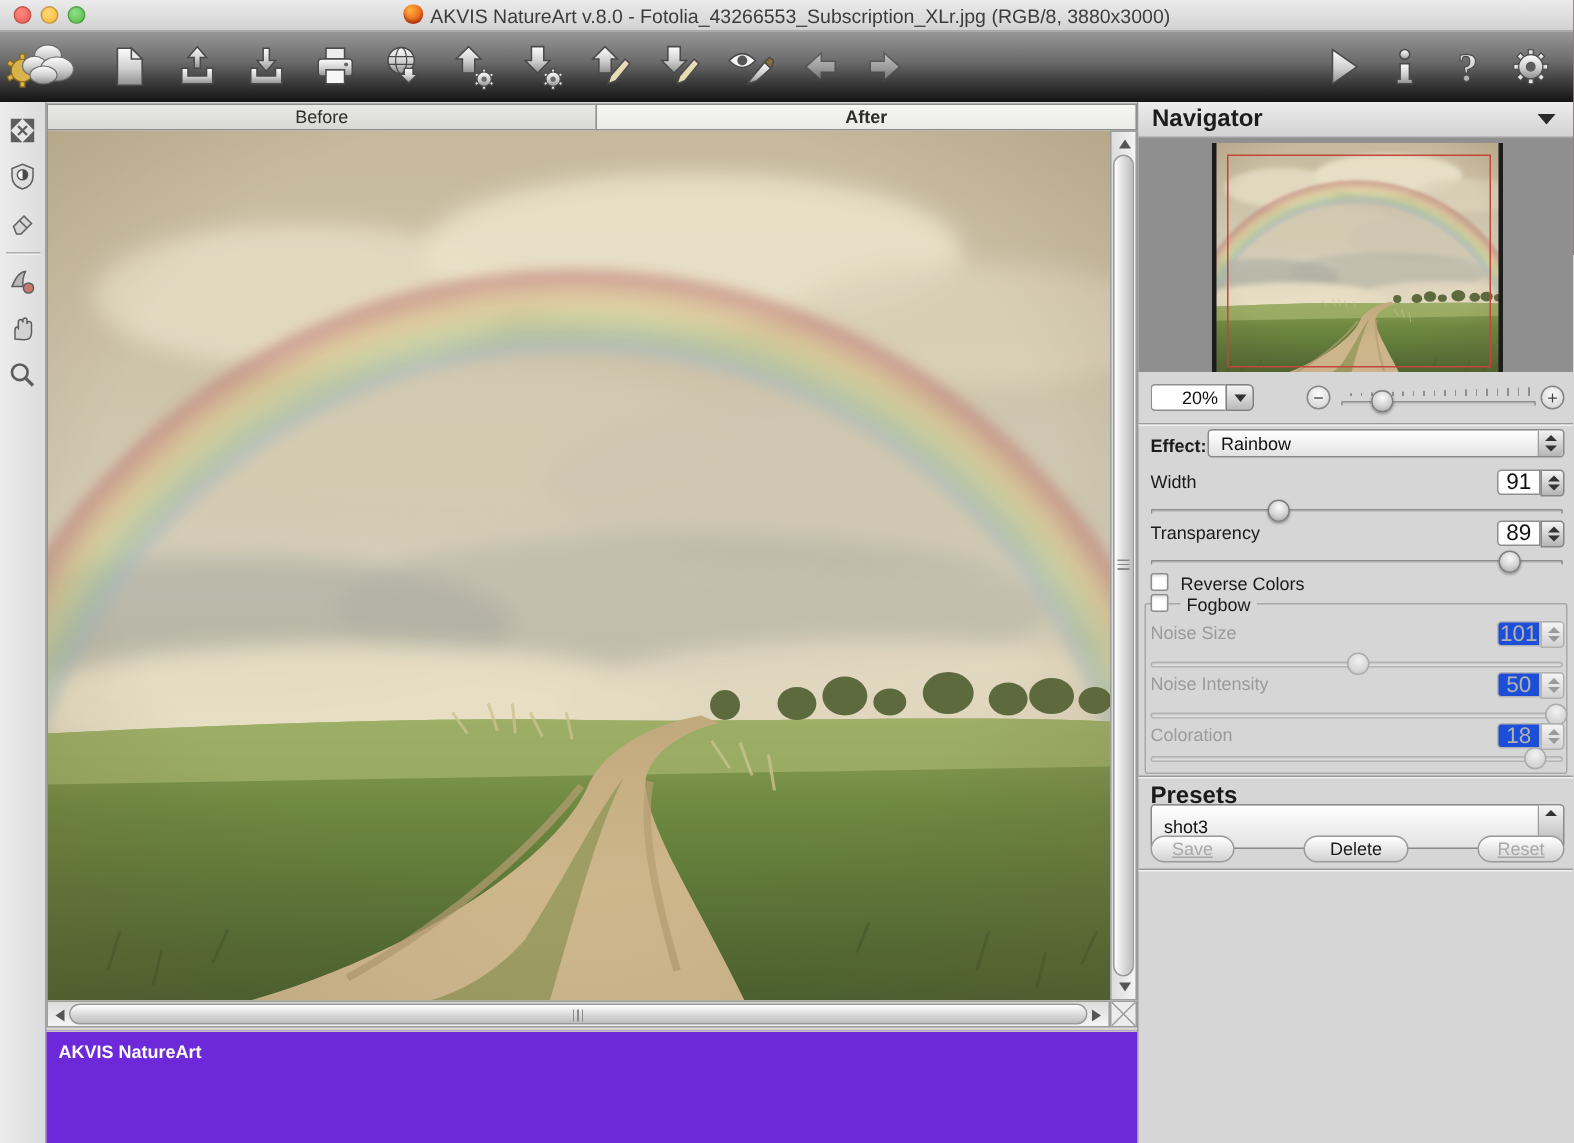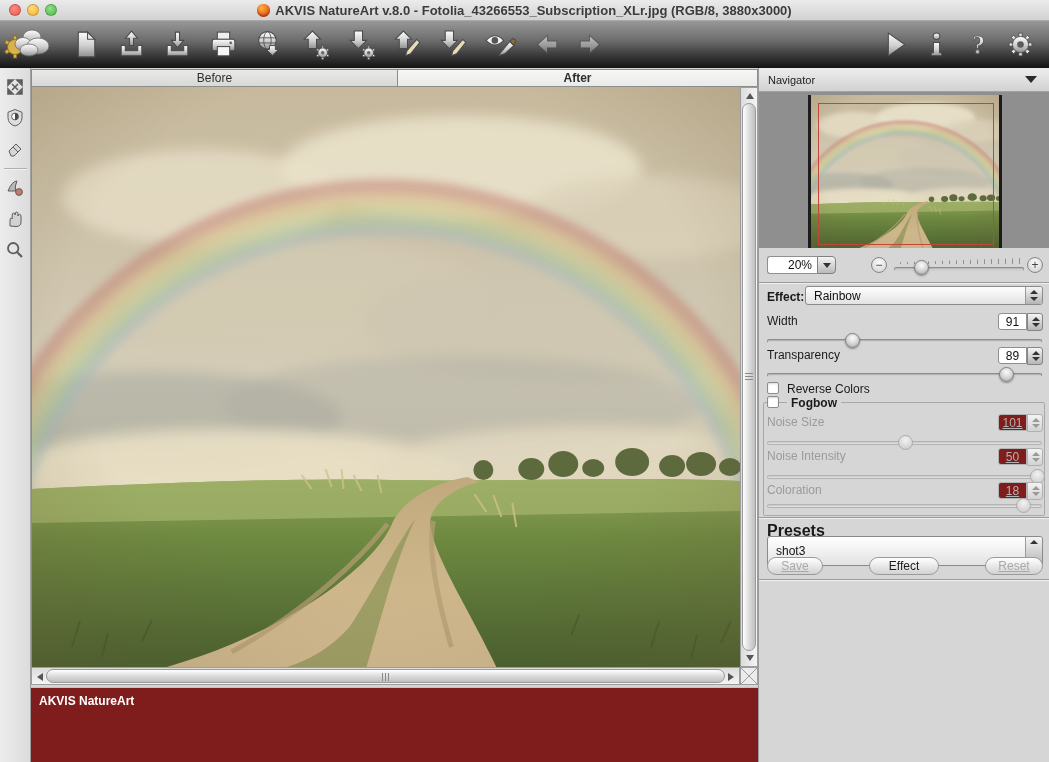--- a/index.html
+++ b/index.html
@@ -9,21 +9,21 @@
 
   
   .titlebar{position:absolute;left:0;top:0;width:1049px;height:21px;
     background:linear-gradient(#ebebeb,#d2d2d2);border-bottom:1px solid #a9a9a9;
     display:flex;align-items:center;justify-content:center;}
   .lights{position:absolute;left:9px;top:4px;display:flex;gap:6px;}
   .light{width:12px;height:12px;border-radius:50%;border:1px solid rgba(0,0,0,.2);}
   .light.red{background:radial-gradient(circle at 40% 35%,#ff8a80,#e8594f);}
   .light.yellow{background:radial-gradient(circle at 40% 35%,#ffd97a,#f3b32f);}
   .light.green{background:radial-gradient(circle at 40% 35%,#8fe08a,#51b842);}
-  .title-text{font-size:13px;color:#3c3c3c;display:flex;align-items:center;gap:5px;font-weight:bold;}
+  .title-text{font-size:13px;color:#3c3c3c;display:flex;align-items:flex-start;gap:5px;}
   .app-glyph{width:13px;height:13px;border-radius:45% 45% 50% 50%;
     background:radial-gradient(circle at 35% 30%,#ffb13d,#e85a1a 70%,#b93a10);
     box-shadow:inset 0 -2px 2px rgba(120,20,0,.5);}
 
   
   .toolbar{position:absolute;left:0;top:21px;width:1049px;height:47px;
     background:linear-gradient(#989898,#6c6c6c 42%,#3b3b3b 72%,#141414);
     display:flex;align-items:center;}
   .tb-group{display:flex;align-items:center;gap:13px;}
   .tb-left{margin-left:2px;}
@@ -68,31 +68,31 @@
     background:linear-gradient(90deg,#ffffff,#d9d9d9 55%,#bfbfbf);border:1px solid #9a9a9a;}
   .v-grip{position:absolute;left:2px;top:50%;width:8px;height:8px;margin-top:-4px;
     background:repeating-linear-gradient(#8a8a8a 0 1px,transparent 1px 3px);}
   .h-thumb{position:absolute;left:14px;top:1px;height:14px;width:679px;border-radius:8px;
     background:linear-gradient(#ffffff,#d9d9d9 55%,#bfbfbf);border:1px solid #9a9a9a;}
   .h-grip{position:absolute;top:3px;left:50%;width:8px;height:8px;margin-left:-4px;
     background:repeating-linear-gradient(90deg,#8a8a8a 0 1px,transparent 1px 3px);}
 
   
   .info-panel{position:absolute;left:31px;top:687px;width:727px;height:75px;
-    background:#7f1d1d;border-top:1px solid #c4c4c4;color:#fff;padding:6px 8px;}
+    background:#6d28d9;border-top:1px solid #c4c4c4;color:#fff;padding:6px 8px;}
   .info-title{font-size:12px;font-weight:bold;margin:0 0 10px 0;}
   .info-body{font-size:12px;line-height:1.28;margin:0;}
 
   
   .rpanel{position:absolute;left:758px;top:68px;width:291px;height:694px;
     background:#d6d6d6;border-left:1px solid #9a9a9a;}
   .nav-header{position:absolute;left:0;top:0;width:100%;height:24px;
     background:linear-gradient(#ededed,#d2d2d2);border-bottom:1px solid #a2a2a2;
     display:flex;align-items:center;}
-  .nav-title{font-size:11px;font-weight:normal;color:#1c1c1c;margin-left:9px;}
+  .nav-title{font-size:16px;font-weight:bold;color:#1c1c1c;margin-left:9px;}
   .nav-caret{margin-left:auto;margin-right:12px;width:0;height:0;
     border-left:6px solid transparent;border-right:6px solid transparent;border-top:7px solid #2a2a2a;}
   .thumb-region{position:absolute;left:0;top:24px;width:100%;height:156px;background:#8f8f8f;overflow:hidden;}
   .thumb-img{position:absolute;left:49px;top:3px;width:194px;height:153px;overflow:hidden;}
   .thumb-bar{position:absolute;top:0;width:3px;height:100%;background:#1c1c1c;}
   .red-frame{position:absolute;left:59px;top:11px;width:176px;height:142px;border:1px solid #c0473a;}
 
   .zoom-row{position:absolute;left:0;top:180px;width:100%;height:34px;}
   .zoom-field{position:absolute;left:8px;top:8px;width:50px;height:18px;border:1px solid #8f8f8f;
     border-right:none;border-radius:3px 0 0 3px;background:#fff;font-family:"Liberation Sans",sans-serif;
@@ -108,22 +108,22 @@
     background:repeating-linear-gradient(90deg,#8f8f8f 0 1px,transparent 1px 7px);
     clip-path:polygon(0 70%,100% 0,100% 100%,0 100%);}
   .nav-track{position:absolute;left:0;right:0;top:9px;height:4px;border-radius:2px;
     background:linear-gradient(#a8a8a8,#dedede);border:1px solid #8e8e8e;border-bottom-color:#cfcfcf;}
 
   .sep{position:absolute;left:0;width:100%;height:2px;border-top:1px solid #9a9a9a;border-bottom:1px solid #f0f0f0;}
 
   .row-label{position:absolute;left:8px;font-size:12px;color:#1a1a1a;}
   .row-label.dim{color:#9b9b9b;}
   .vbox{position:absolute;width:29px;height:17px;background:#fff;border:1px solid #8f8f8f;
-    border-radius:3px 0 0 3px;font-size:12px;color:#111;text-align:center;line-height:16px;}
-  .vbox.dim{color:#b2b2b2;border-color:#b5b5b5;background:#7f1d1d;text-decoration:underline;}
+    border-radius:3px 0 0 3px;font-size:15px;color:#111;text-align:center;line-height:16px;}
+  .vbox.dim{color:#b2b2b2;border-color:#b5b5b5;background:#1d4ed8;}
   .stepper{position:absolute;width:16px;height:18px;border:1px solid #858585;border-radius:0 3px 3px 0;
     background:linear-gradient(#f4f4f4,#b5b5b5);cursor:pointer;}
   .stepper.dim{border-color:#b0b0b0;background:linear-gradient(#f4f4f4,#d2d2d2);}
   .stepper::before,.stepper::after{content:"";position:absolute;left:4px;width:0;height:0;
     border-left:4px solid transparent;border-right:4px solid transparent;}
   .stepper::before{top:3px;border-bottom:4px solid #333;}
   .stepper::after{bottom:3px;border-top:4px solid #333;}
   .stepper.dim::before{border-bottom-color:#9a9a9a;}
   .stepper.dim::after{border-top-color:#9a9a9a;}
 
@@ -612,21 +612,21 @@
     <div class="slider" style="top:299px">
       <div class="track"></div>
       <div class="thumb" style="left: calc(87% - 7px);"></div>
     </div>
 
     <div class="checkbox" style="left:8px;top:314px"></div>
     <span class="chk-label" style="left:28px;top:314px">Reverse Colors</span>
 
     <div class="fieldset" style="top:334px;height:114px"></div>
     <div class="checkbox" style="left:8px;top:328px"></div>
-    <span class="chk-label" style="left:28px;top:328px;font-weight:bold;background:#d6d6d6;padding:0 4px">Fogbow</span>
+    <span class="chk-label" style="left:28px;top:328px;font-weight:normal;background:#d6d6d6;padding:0 4px">Fogbow</span>
 
     <span class="row-label dim" style="top:347px">Noise Size</span>
     <div class="vbox dim" style="right:22px;top:346px">101</div>
     <div class="stepper dim" style="right:6px;top:346px"></div>
     <div class="slider dim" style="top:367px">
       <div class="track"></div>
       <div class="thumb" style="left: calc(50% - 7px);"></div>
     </div>
 
     <span class="row-label dim" style="top:381px">Noise Intensity</span>
@@ -647,19 +647,19 @@
 
     <div class="sep" style="top:449px"></div>
 
     <span class="presets-label" style="top:454px">Presets</span>
     <div class="combo" style="left:8px;top:468px;right:6px;height:30px">
       <span class="combo-text">shot3</span>
       <span class="combo-stepper"></span>
     </div>
 
     <div class="pill dim" style="left:8px;top:489px;width:56px">Save</div>
-    <div class="pill" style="left:110px;top:489px;width:70px">Effect</div>
+    <div class="pill" style="left:110px;top:489px;width:70px">Delete</div>
     <div class="pill dim" style="right:6px;top:489px;width:58px">Reset</div>
 
     <div class="sep" style="top:511px"></div>
   </div>
 
 </div>
 
 </body></html>

